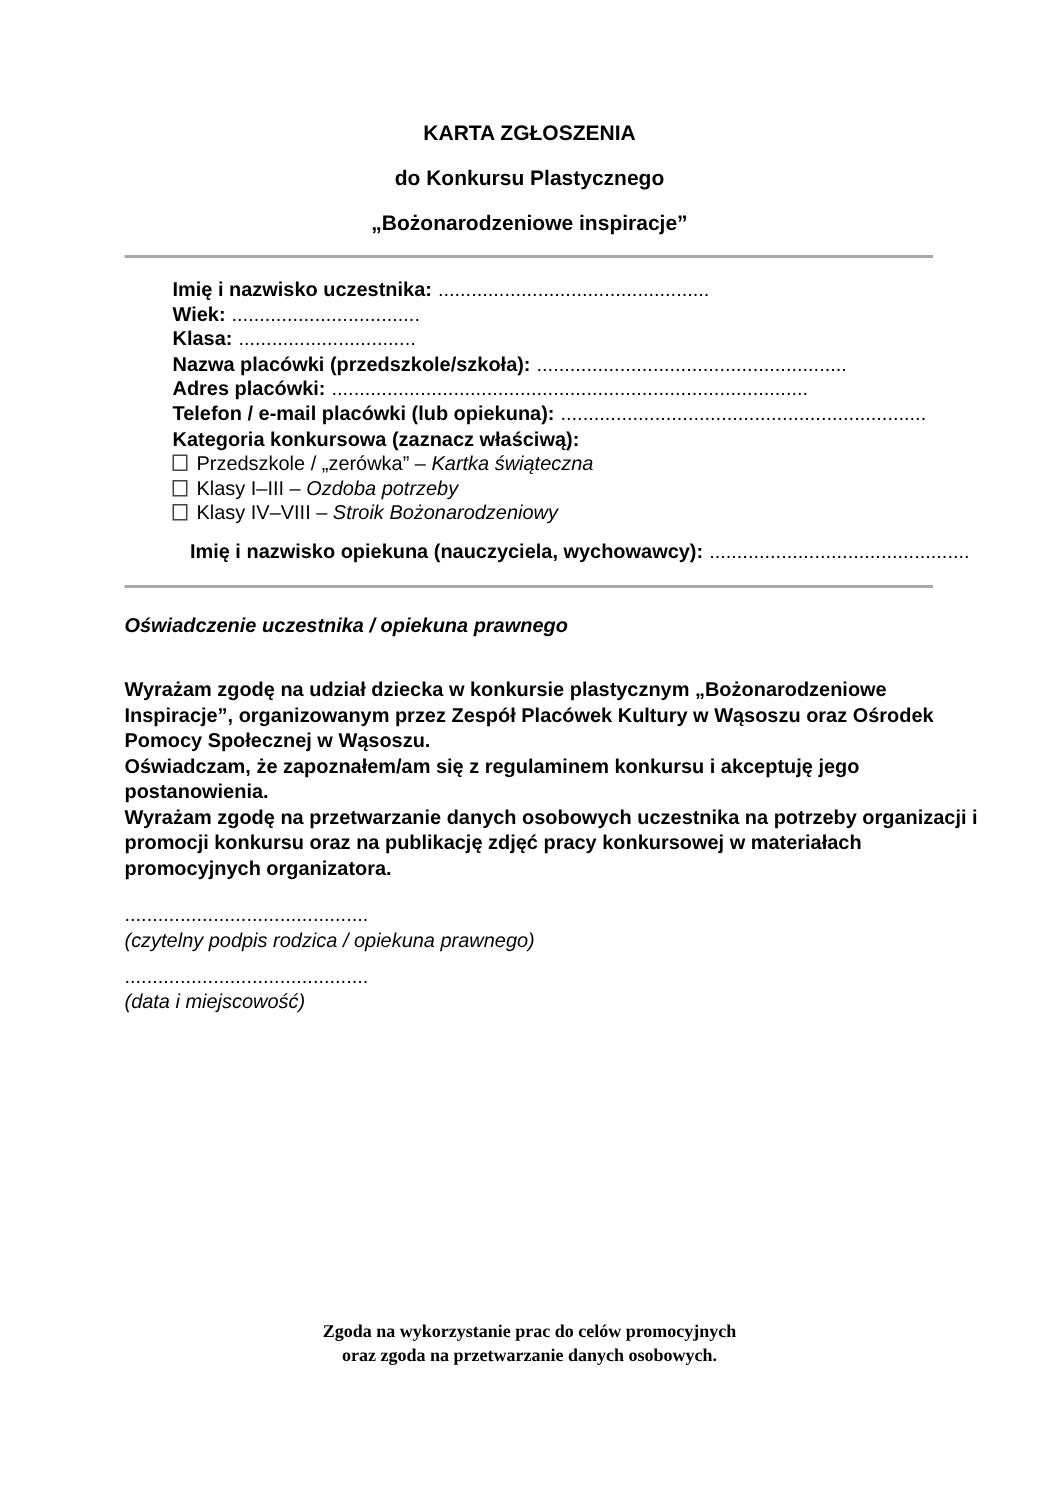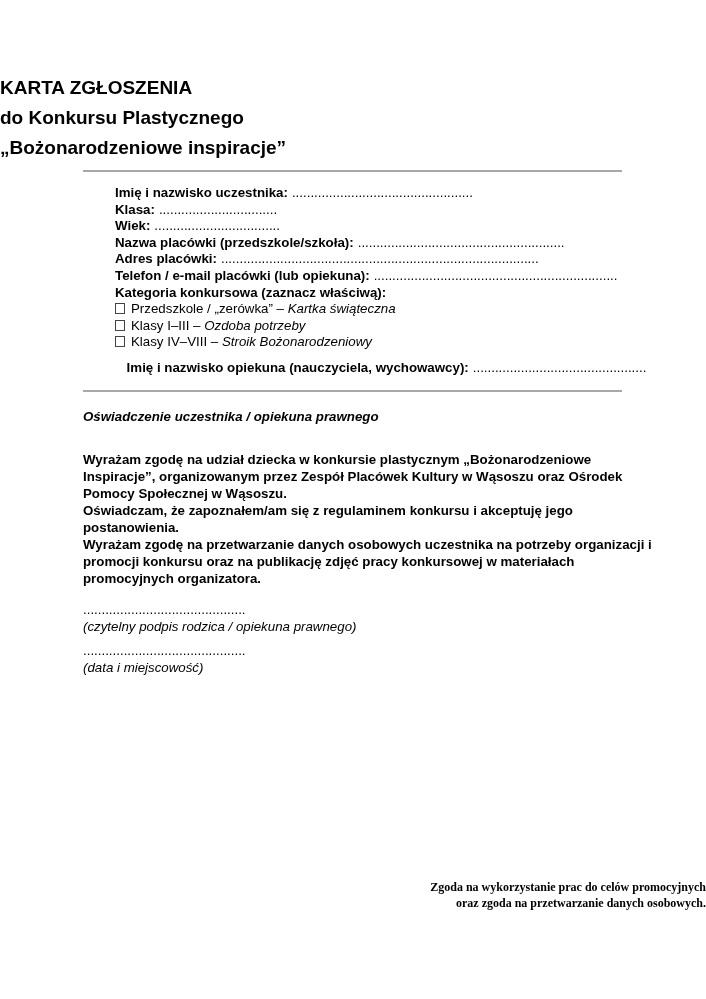--- a/index.html
+++ b/index.html
@@ -10,24 +10,24 @@
   body {
     width: 706px;
     height: 999px;
     position: relative;
     font-family: "Liberation Sans", sans-serif;
     font-size: 13.3px;
     color: #000000;
     overflow: hidden;
   }
   .title-block {
-    text-align: left;
+    text-align: center;
     padding-top: 80px;
     font-weight: bold;
-    font-size: 19px;
+    font-size: 14px;
     line-height: 16px;
   }
   .title-block .t-line {
     margin-bottom: 14px;
   }
   .hr {
     height: 2px;
     background: #a8a8a8;
     width: 539px;
     margin: 14px 0 0 83px;
@@ -79,21 +79,21 @@
     margin-top: 14px;
   }
   .sig-dots2 {
     margin-top: 7px;
   }
   .footer-note {
     position: absolute;
     top: 879px;
     left: 0;
     width: 706px;
-    text-align: right;
+    text-align: center;
     font-family: "Liberation Serif", serif;
     font-weight: bold;
     font-size: 12px;
     line-height: 16px;
   }
 </style>
 </head>
 <body>
 
 <div class="page">
@@ -104,24 +104,24 @@
     <div class="t-line">„Bożonarodzeniowe inspiracje”</div>
   </div>
 
   <div class="hr"></div>
 
   <div class="form-block">
     <div class="row">
       <span class="lbl">Imię i nazwisko uczestnika:</span><span class="dots">.................................................</span>
     </div>
     <div class="row">
-      <span class="lbl">Klasa:</span><span class="dots">................................</span>
+      <span class="lbl">Wiek:</span><span class="dots">..................................</span>
     </div>
     <div class="row">
-      <span class="lbl">Wiek:</span><span class="dots">..................................</span>
+      <span class="lbl">Klasa:</span><span class="dots">................................</span>
     </div>
     <div class="row">
       <span class="lbl">Nazwa placówki (przedszkole/szkoła):</span><span class="dots">........................................................</span>
     </div>
     <div class="row">
       <span class="lbl">Adres placówki:</span><span class="dots">......................................................................................</span>
     </div>
     <div class="row">
       <span class="lbl">Telefon / e-mail placówki (lub opiekuna):</span><span class="dots">..................................................................</span>
     </div>

